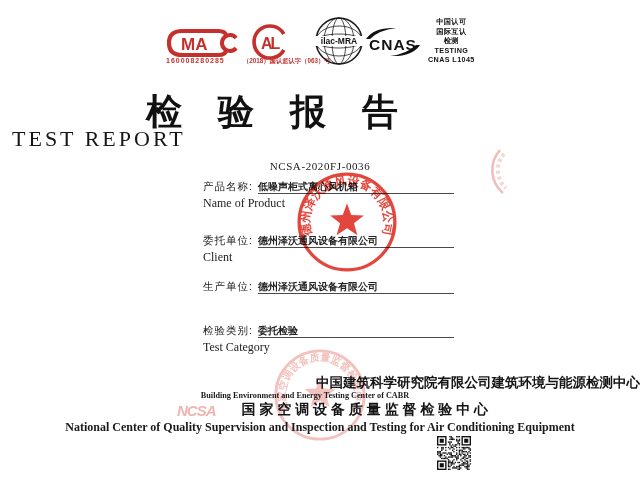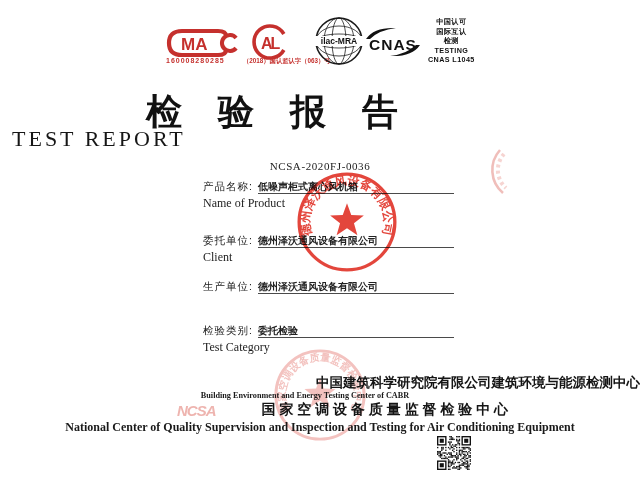--- a/index.html
+++ b/index.html
@@ -26,21 +26,21 @@
   .frow .len{font-size:12px;color:#1c1c1c;margin-top:2px;}
   .fline{position:absolute;left:258px;width:196px;border-bottom:1px solid #4a4a4a;height:14px;}
   .fval{position:absolute;left:258px;width:196px;text-align:left;
         font-family:"Liberation Sans",sans-serif;font-weight:600;font-size:10px;color:#222;
         white-space:nowrap;}
   
   .f-zh1{position:absolute;left:0;top:374px;width:640px;text-align:right;
         font-family:"Liberation Sans",sans-serif;font-weight:700;font-size:13.5px;color:#151515;}
   .f-en1{position:absolute;left:0;top:391px;width:610px;text-align:center;
         font-weight:bold;font-size:8.2px;color:#1a1a1a;}
-  .f-row3{position:absolute;left:177px;top:401px;display:flex;align-items:center;gap:20px;}
+  .f-row3{position:absolute;left:177px;top:401px;display:flex;align-items:center;gap:0;}
   .ncsa-logo{font-family:"Liberation Sans",sans-serif;font-weight:bold;font-style:italic;
         font-size:15px;color:#eeb4af;letter-spacing:-1px;}
   .f-zh2{font-family:"Liberation Sans",sans-serif;font-weight:700;font-size:14px;
         color:#151515;white-space:nowrap;padding-left:26px;}
   .f-en2{position:absolute;left:0;top:420px;width:640px;text-align:center;
         font-weight:bold;font-size:12px;color:#1a1a1a;}
   .stamp{mix-blend-mode:multiply;}
 </style>
 </head>
 <body>

